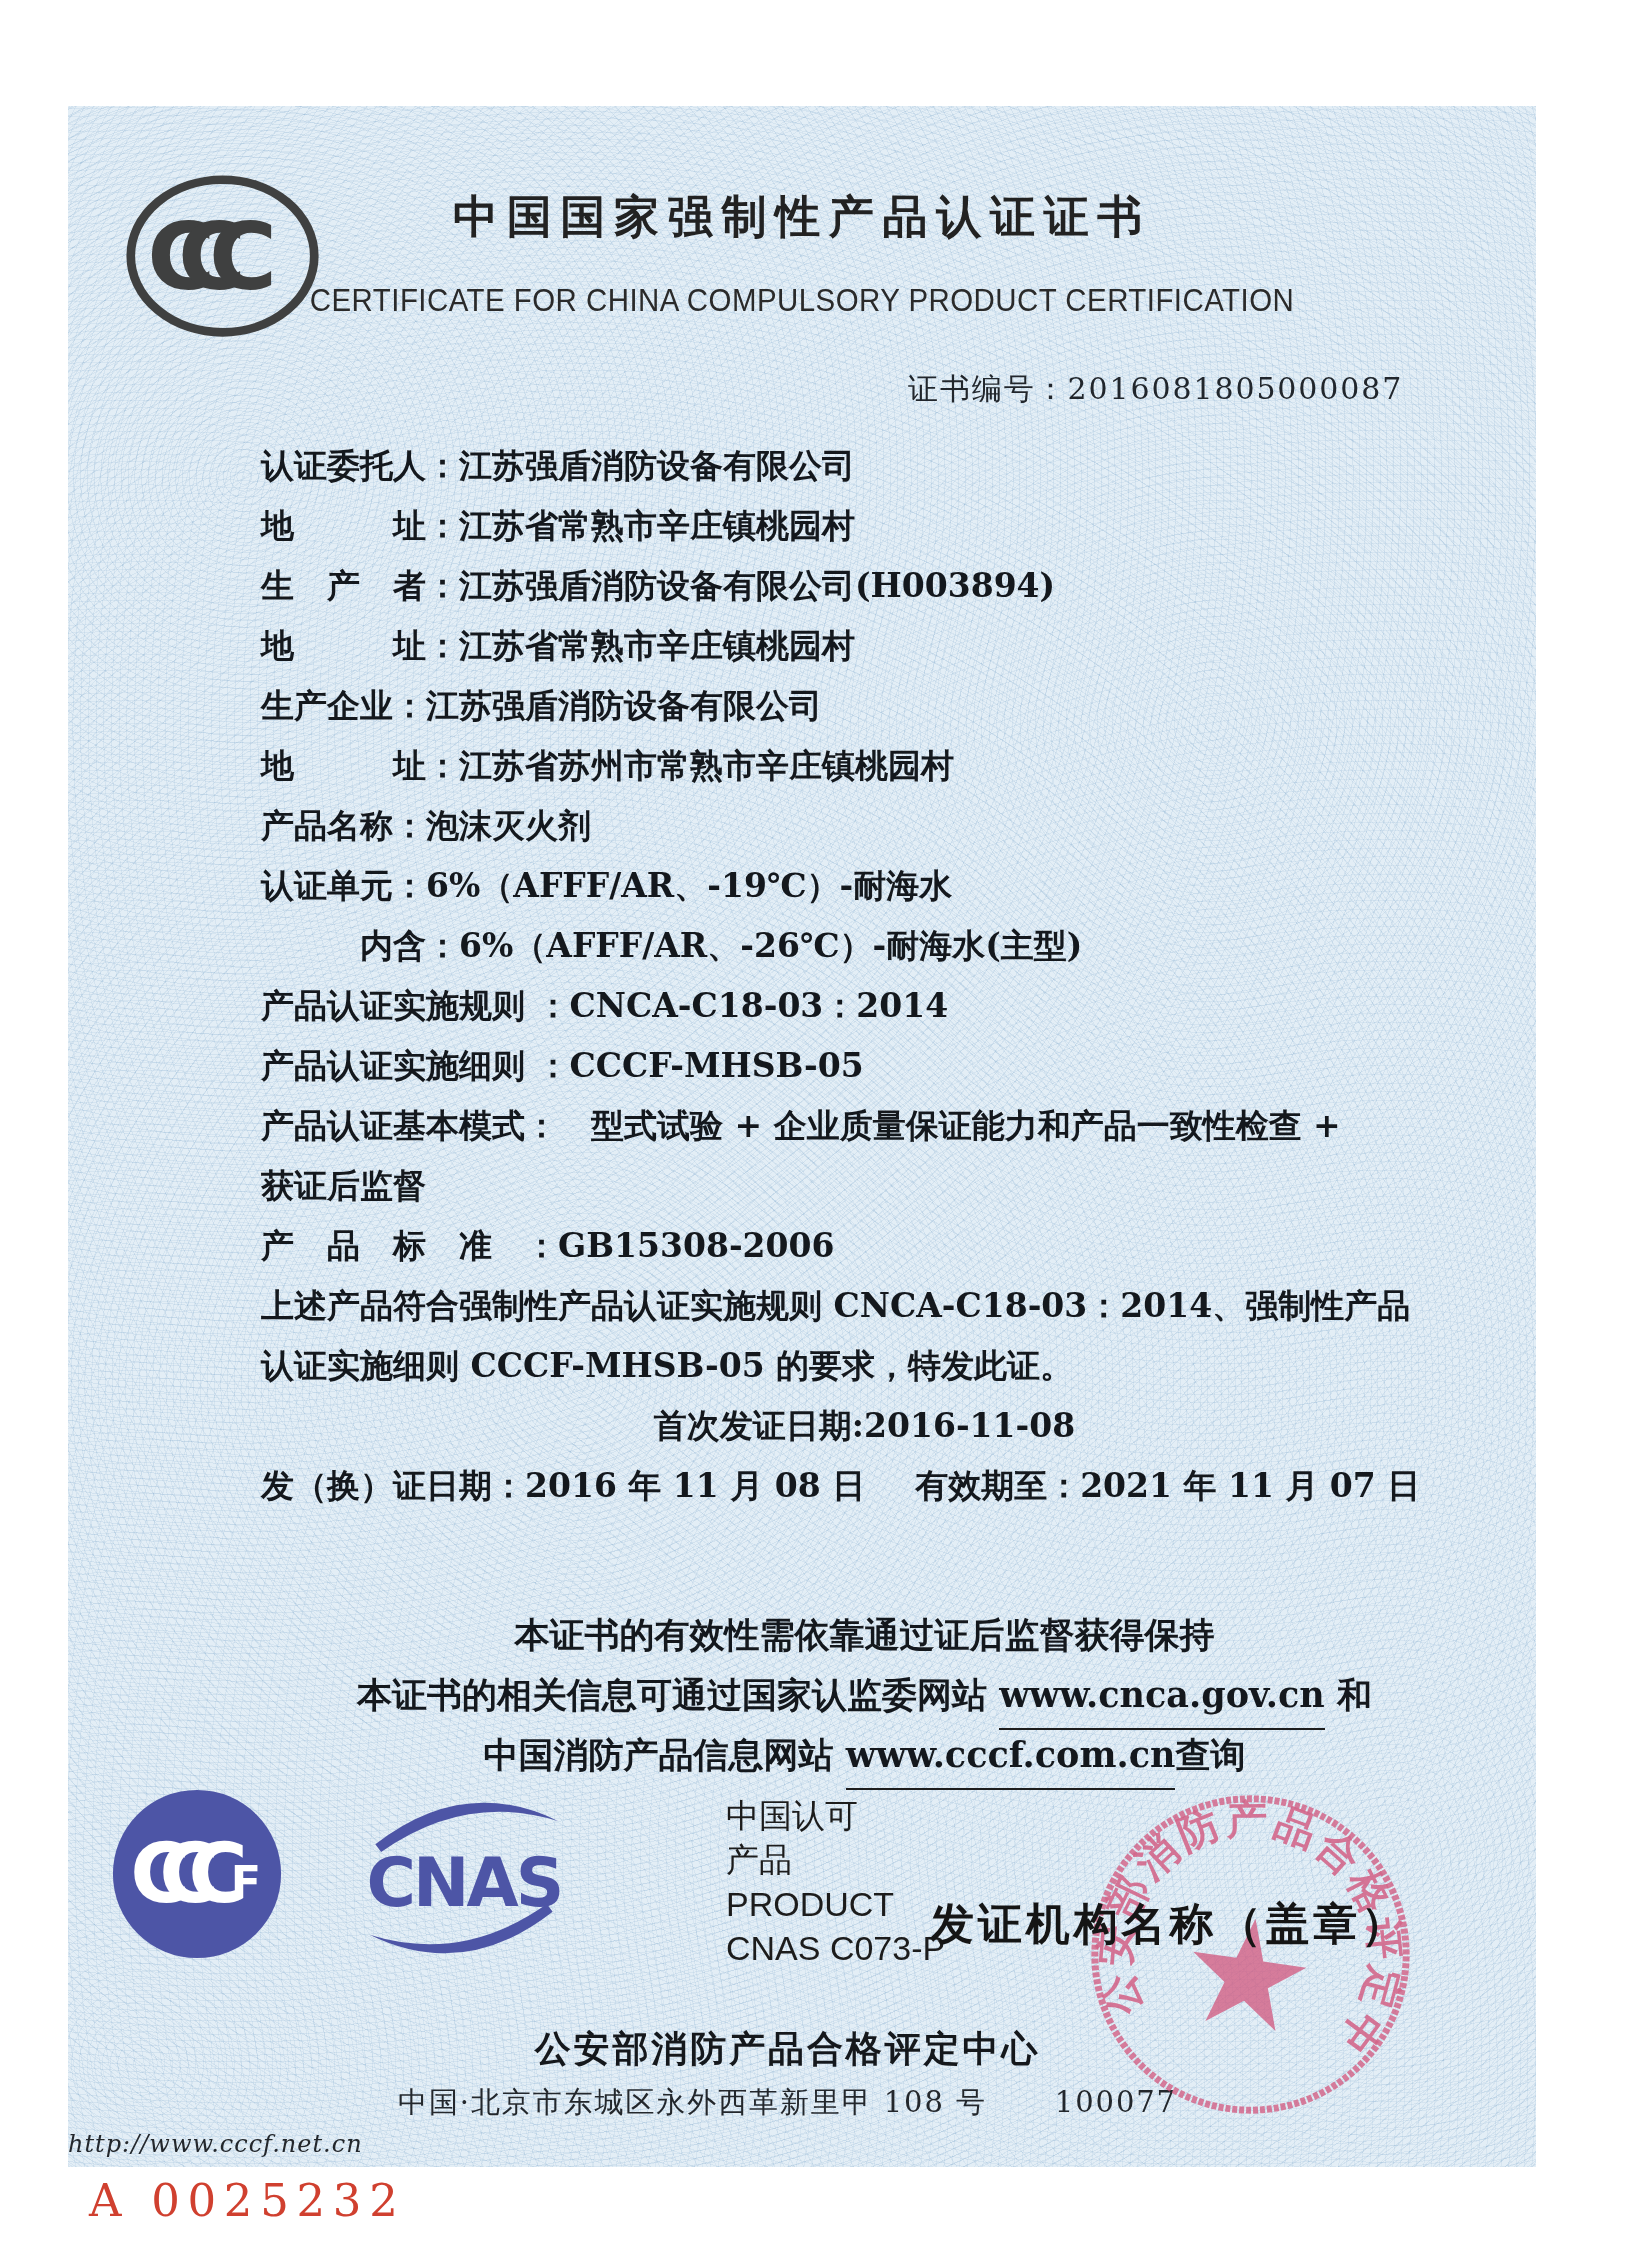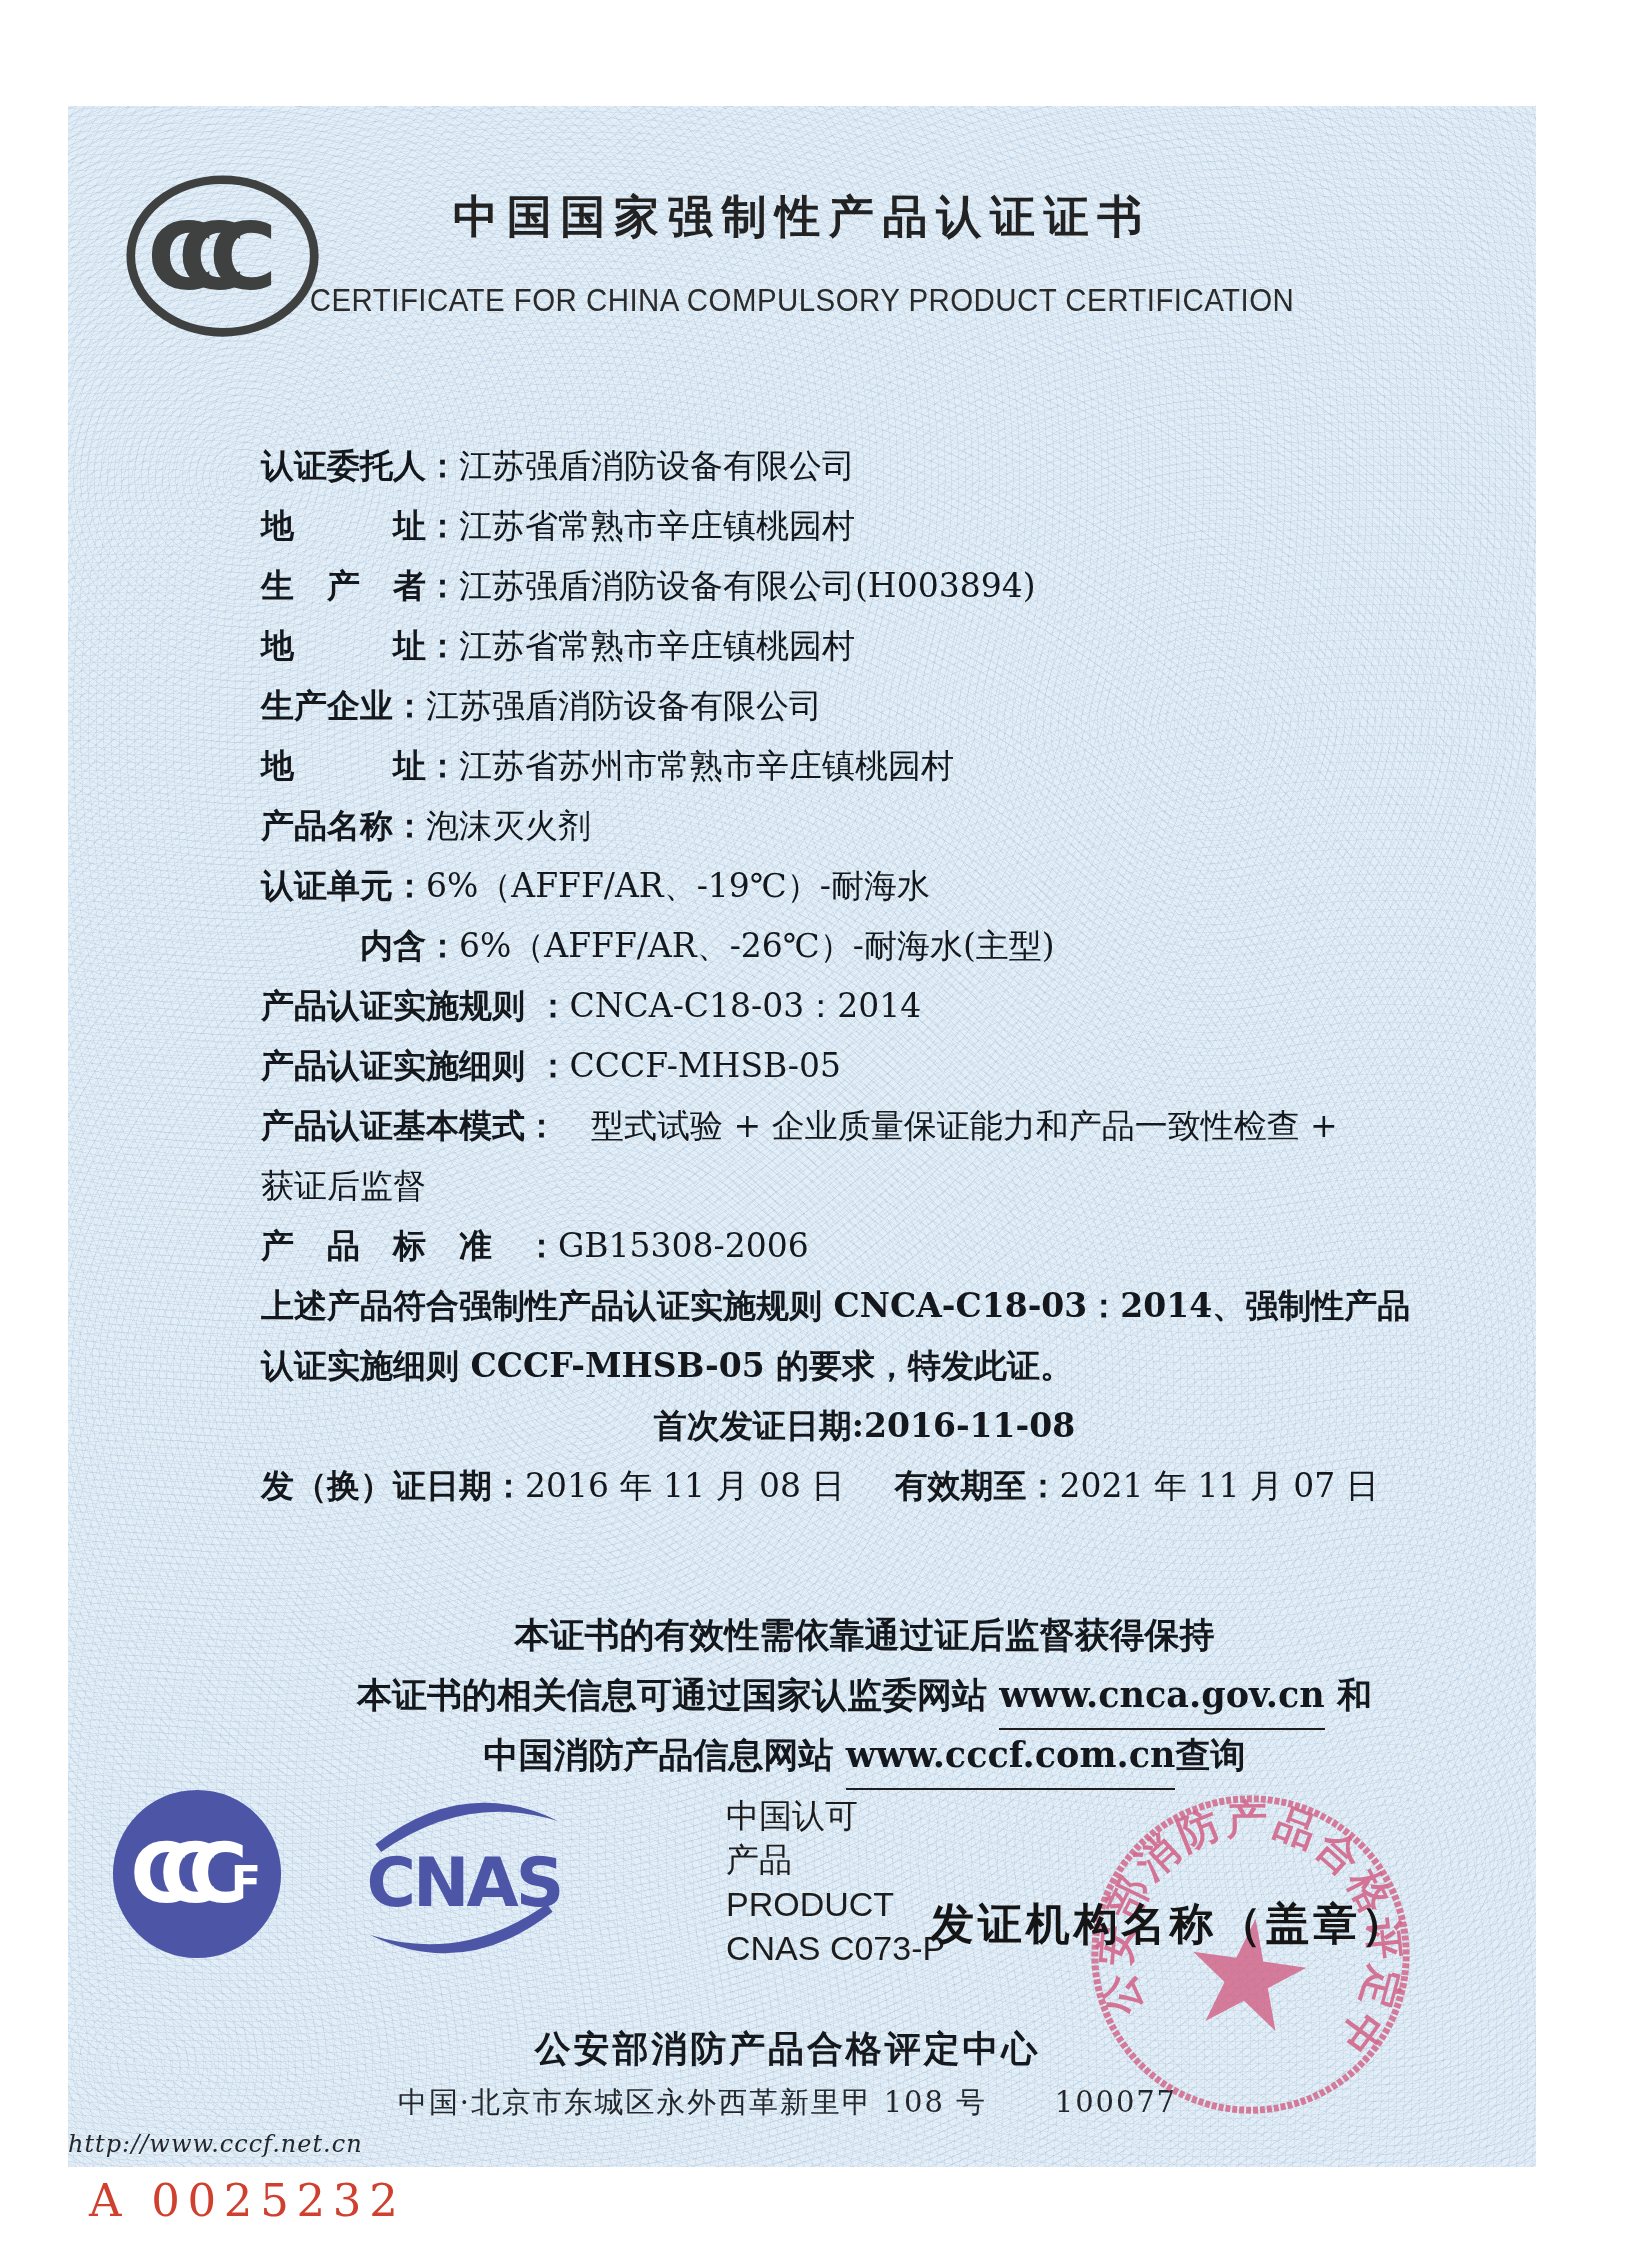--- a/index.html
+++ b/index.html
@@ -17,21 +17,21 @@
   .ccc-logo{left:56px;top:66px;width:198px;height:169px;}
   .title-cn{top:81px;left:0;width:1468px;text-align:center;font-size:45px;font-weight:600;
             letter-spacing:8.7px;color:#222;}
   .title-en{top:176px;left:0;width:1468px;text-align:center;}
   .title-en span{display:inline-block;font-family:"Liberation Sans",sans-serif;font-size:32px;
             color:#2a2a2a;transform:scaleX(.92);letter-spacing:0.5px;white-space:nowrap;}
   .cert-no{top:263px;left:840px;font-size:30px;letter-spacing:1.9px;color:#21262c;}
   .body{top:330px;left:193px;width:1207px;font-size:33px;color:#14181d;}
   .bl{height:60px;line-height:60px;white-space:nowrap;}
   .lbl{font-weight:700;}
-  .val{font-weight:400;}
+  .val{font-weight:700;}
   .stmt{font-weight:700;}
   .first-issue{text-align:center;font-weight:700;}
   .gap40{display:inline-block;width:50px;}
   .notice{height:60px;line-height:60px;text-align:center;font-size:35px;font-weight:600;white-space:nowrap;}
   .mt{margin-top:89px;}
   .ulink{border-bottom:2.9px solid #1e1e1e;padding-bottom:13px;}
   .cccf-logo{left:43px;top:1682px;width:172px;height:172px;}
   .cnas-logo{left:290px;top:1682px;width:212px;height:180px;}
   .accr{left:658px;top:1688px;font-size:33px;line-height:44px;color:#1c1c1c;white-space:nowrap;}
   .accr .lat{font-family:"Liberation Sans",sans-serif;font-size:34px;}
@@ -59,20 +59,23 @@
           <text x="88" y="121">C</text>
         </g>
       </svg>
     </div>
 
     <div class="abs title-cn">中国国家强制性产品认证证书</div>
     <div class="abs title-en">
       <span>CERTIFICATE FOR CHINA COMPULSORY PRODUCT CERTIFICATION</span>
     </div>
 
+    <div class="abs cert-no">
+      <span>证书编号：</span><span>2016081805000087</span>
+    </div>
 
     <div class="abs body">
       <div class="bl"><span class="lbl">认证委托人：</span><span class="val">江苏强盾消防设备有限公司</span></div>
       <div class="bl"><span class="lbl">地　　　址：</span><span class="val">江苏省常熟市辛庄镇桃园村</span></div>
       <div class="bl"><span class="lbl">生　产　者：</span><span class="val">江苏强盾消防设备有限公司(H003894)</span></div>
       <div class="bl"><span class="lbl">地　　　址：</span><span class="val">江苏省常熟市辛庄镇桃园村</span></div>
       <div class="bl"><span class="lbl">生产企业：</span><span class="val">江苏强盾消防设备有限公司</span></div>
       <div class="bl"><span class="lbl">地　　　址：</span><span class="val">江苏省苏州市常熟市辛庄镇桃园村</span></div>
       <div class="bl"><span class="lbl">产品名称：</span><span class="val">泡沫灭火剂</span></div>
       <div class="bl"><span class="lbl">认证单元：</span><span class="val">6%（AFFF/AR、-19℃）-耐海水</span></div>

